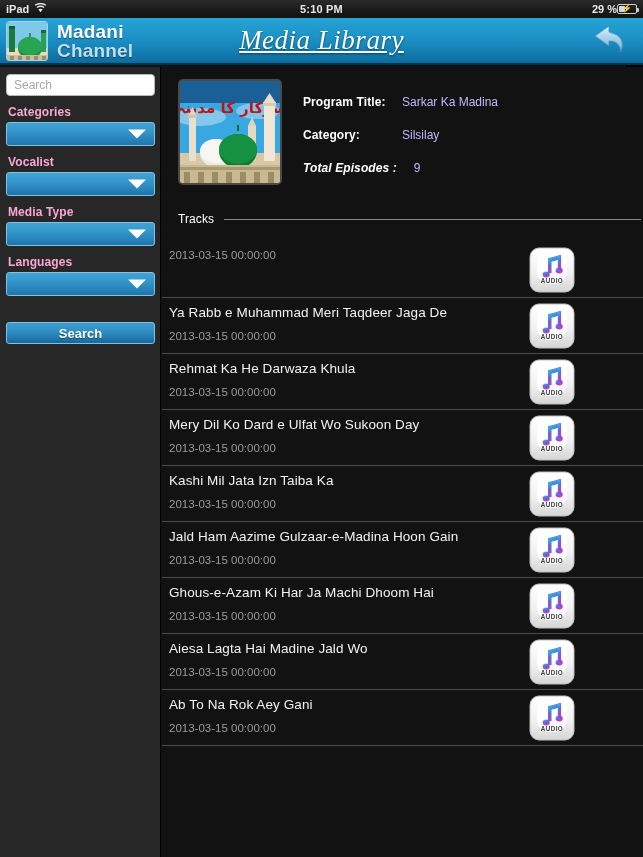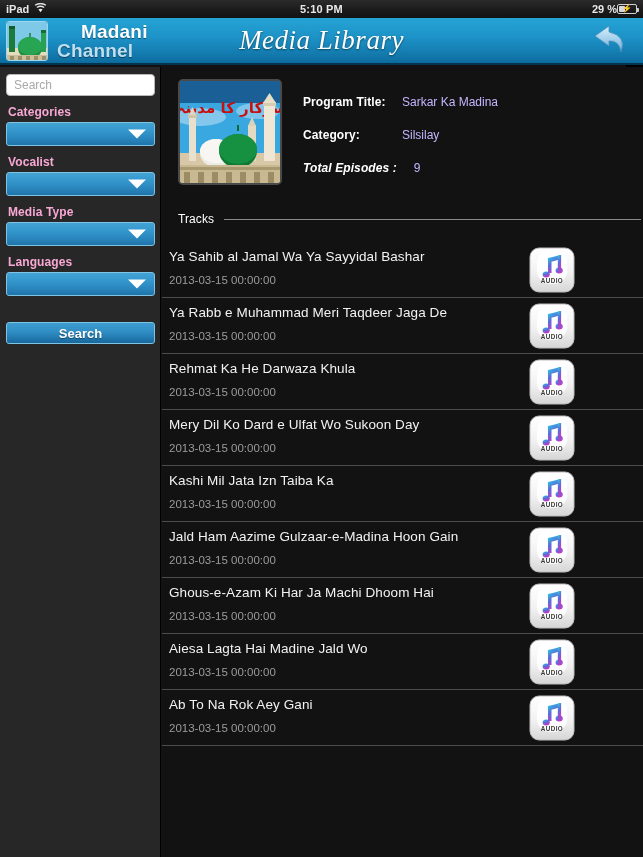--- a/index.html
+++ b/index.html
@@ -54,28 +54,29 @@
   .logo-wrap {
     margin-left:6px; width:42px; height:40px;
     border:1px solid #9fd6ef; border-radius:3px;
     overflow:hidden; background:#1a6f9c; flex:0 0 auto;
   }
   .logo-wrap svg { display:block; }
   .brand {
     margin-left:9px; line-height:1.0;
     text-shadow:0 1px 1px rgba(0,0,0,.45);
   }
-  .brand .l1 { font-size:19px; font-weight:bold; color:#ffffff; display:block; letter-spacing:.2px;margin-left:24px; }
+  .brand .l1 { font-size:19px; font-weight:bold; color:#ffffff; display:block; letter-spacing:.2px; }
   .brand .l2 { font-size:19px; font-weight:bold; color:#bfdff0; display:block; letter-spacing:.2px; }
   .app-title {
     position:absolute; left:0; width:643px; text-align:center;
     font-family:"Liberation Serif", serif;
     font-style:italic; font-size:27px; color:#ffffff;
     text-shadow:0 1px 2px rgba(0,0,0,.5); pointer-events:none;
     letter-spacing:.5px;
+    text-decoration:underline;
   }
   .back-btn {
     position:absolute; right:8px; top:6px;
     width:46px; height:36px; cursor:pointer;
     display:flex; align-items:center; justify-content:center;
   }
 
   
   .sidebar {
     position:absolute; top:67px; left:0; width:161px; height:790px;
@@ -321,21 +322,20 @@
     </div>
 
     <div class="tracks-hdr">
       <span class="t-label">Tracks</span>
       <span class="t-rule"></span>
     </div>
 
     <div class="tracklist">
 
       <div class="track-row">
-        <div class="tr-title">Ya Sahib al Jamal Wa Ya Sayyidal Bashar</div>
         <div class="tr-date">2013-03-15 00:00:00</div>
         <span class="audio-ico">
           <svg width="46" height="46" viewBox="0 0 46 46">
             <defs>
               <linearGradient id="noteg" x1="0" y1="0" x2="0.5" y2="1">
                 <stop offset="0%" stop-color="#22d9e8"></stop>
                 <stop offset="50%" stop-color="#5a6fd8"></stop>
                 <stop offset="100%" stop-color="#c836c8"></stop>
               </linearGradient>
               <linearGradient id="tileg" x1="0" y1="0" x2="0" y2="1">

